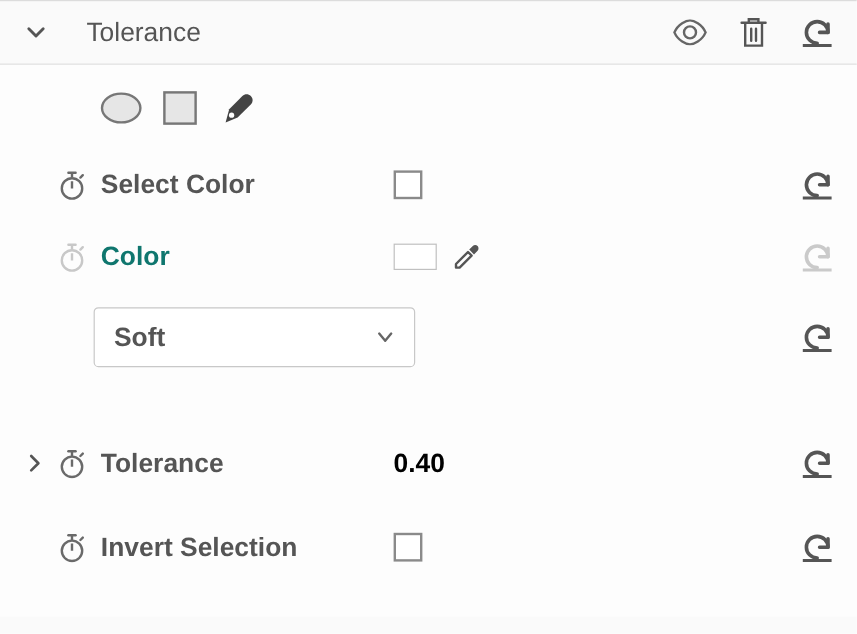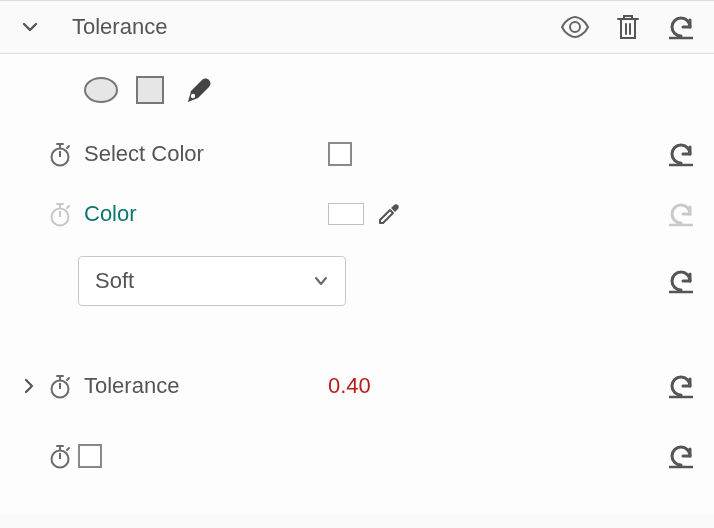--- a/index.html
+++ b/index.html
@@ -37,20 +37,21 @@
     color: #555;
   }
   .header .header-actions {
     display: flex;
     gap: 26px;
     align-items: center;
   }
   .body {
     padding: 20px 18px 16px 16px;
     background: #fdfdfd;
+    font-weight: bold;
   }
   .mask-row {
     display: flex;
     align-items: center;
     gap: 18px;
     margin-left: 68px;
     margin-bottom: 30px;
   }
   .ellipse-shape {
     width: 34px;
@@ -128,21 +129,21 @@
     background: #fff;
     display: flex;
     align-items: center;
     padding: 0 16px;
     font-size: 22px;
     color: #555;
     justify-content: space-between;
     cursor: pointer;
   }
   .value-link {
-    color: #b91c1c;
+    color: #000000;
     font-size: 22px;
     cursor: ew-resize;
   }
   .gap-row { height: 38px; }
   svg { display: block; }
   .clickable { cursor: pointer; }
 </style>
 </head>
 <body>
 
@@ -316,20 +317,21 @@
         <div class="clickable">
           <svg width="24" height="26" viewBox="0 0 24 26">
             <circle cx="12" cy="16" r="8.5" stroke="#6a6a6a" stroke-width="2" fill="none"></circle>
             <line x1="12" y1="16" x2="12" y2="10" stroke="#6a6a6a" stroke-width="2"></line>
             <line x1="9" y1="3" x2="15" y2="3" stroke="#6a6a6a" stroke-width="2" stroke-linecap="round"></line>
             <line x1="12" y1="3" x2="12" y2="7" stroke="#6a6a6a" stroke-width="2"></line>
             <line x1="19" y1="7" x2="21" y2="5" stroke="#6a6a6a" stroke-width="2" stroke-linecap="round"></line>
           </svg>
         </div>
       </div>
+      <div class="label">Invert Selection</div>
       <div class="control">
         <div class="checkbox"></div>
       </div>
       <div class="reset-slot">
         <div class="clickable">
           <svg width="30" height="26" viewBox="0 0 30 26">
             <path d="M24 13 A9 9 0 1 0 15 22" stroke="#555" stroke-width="3" fill="none" stroke-linecap="round"></path>
             <path d="M24 6 L24 13 L17 13" stroke="#555" stroke-width="3" fill="none" stroke-linecap="round" stroke-linejoin="round"></path>
             <line x1="3" y1="24" x2="27" y2="24" stroke="#555" stroke-width="2.5"></line>
           </svg>

